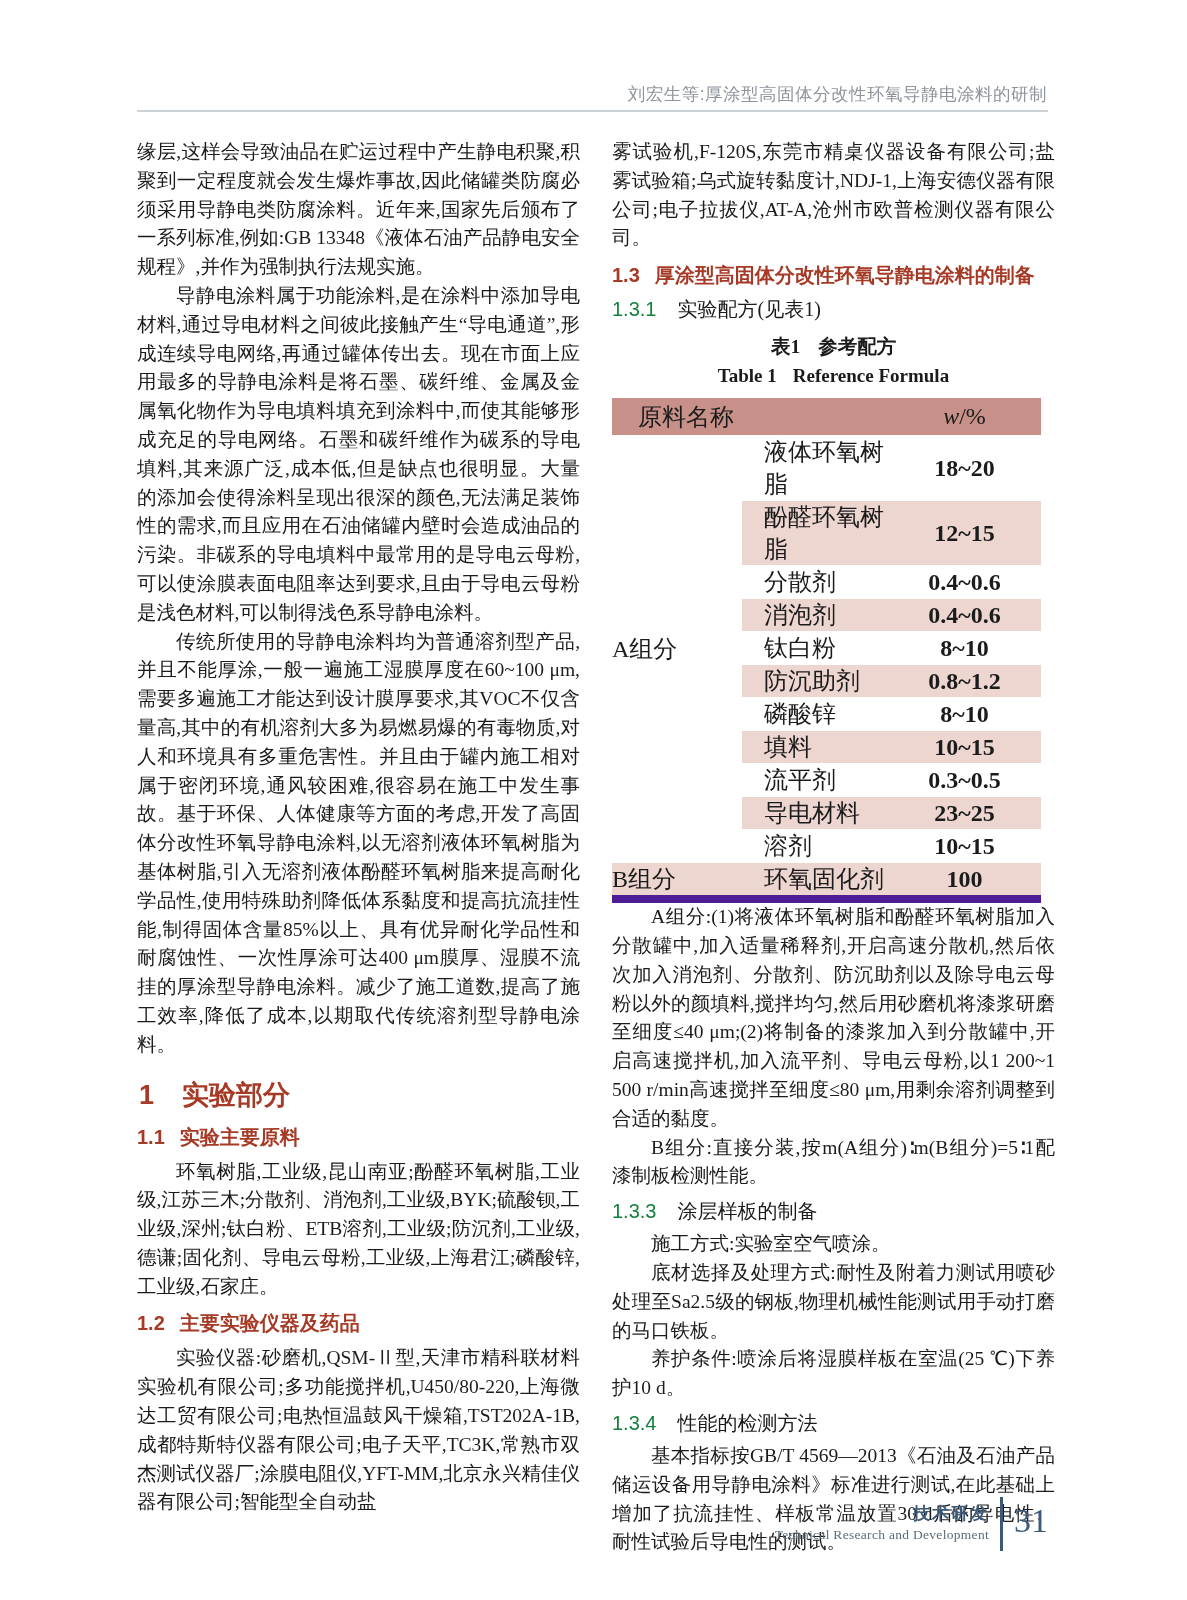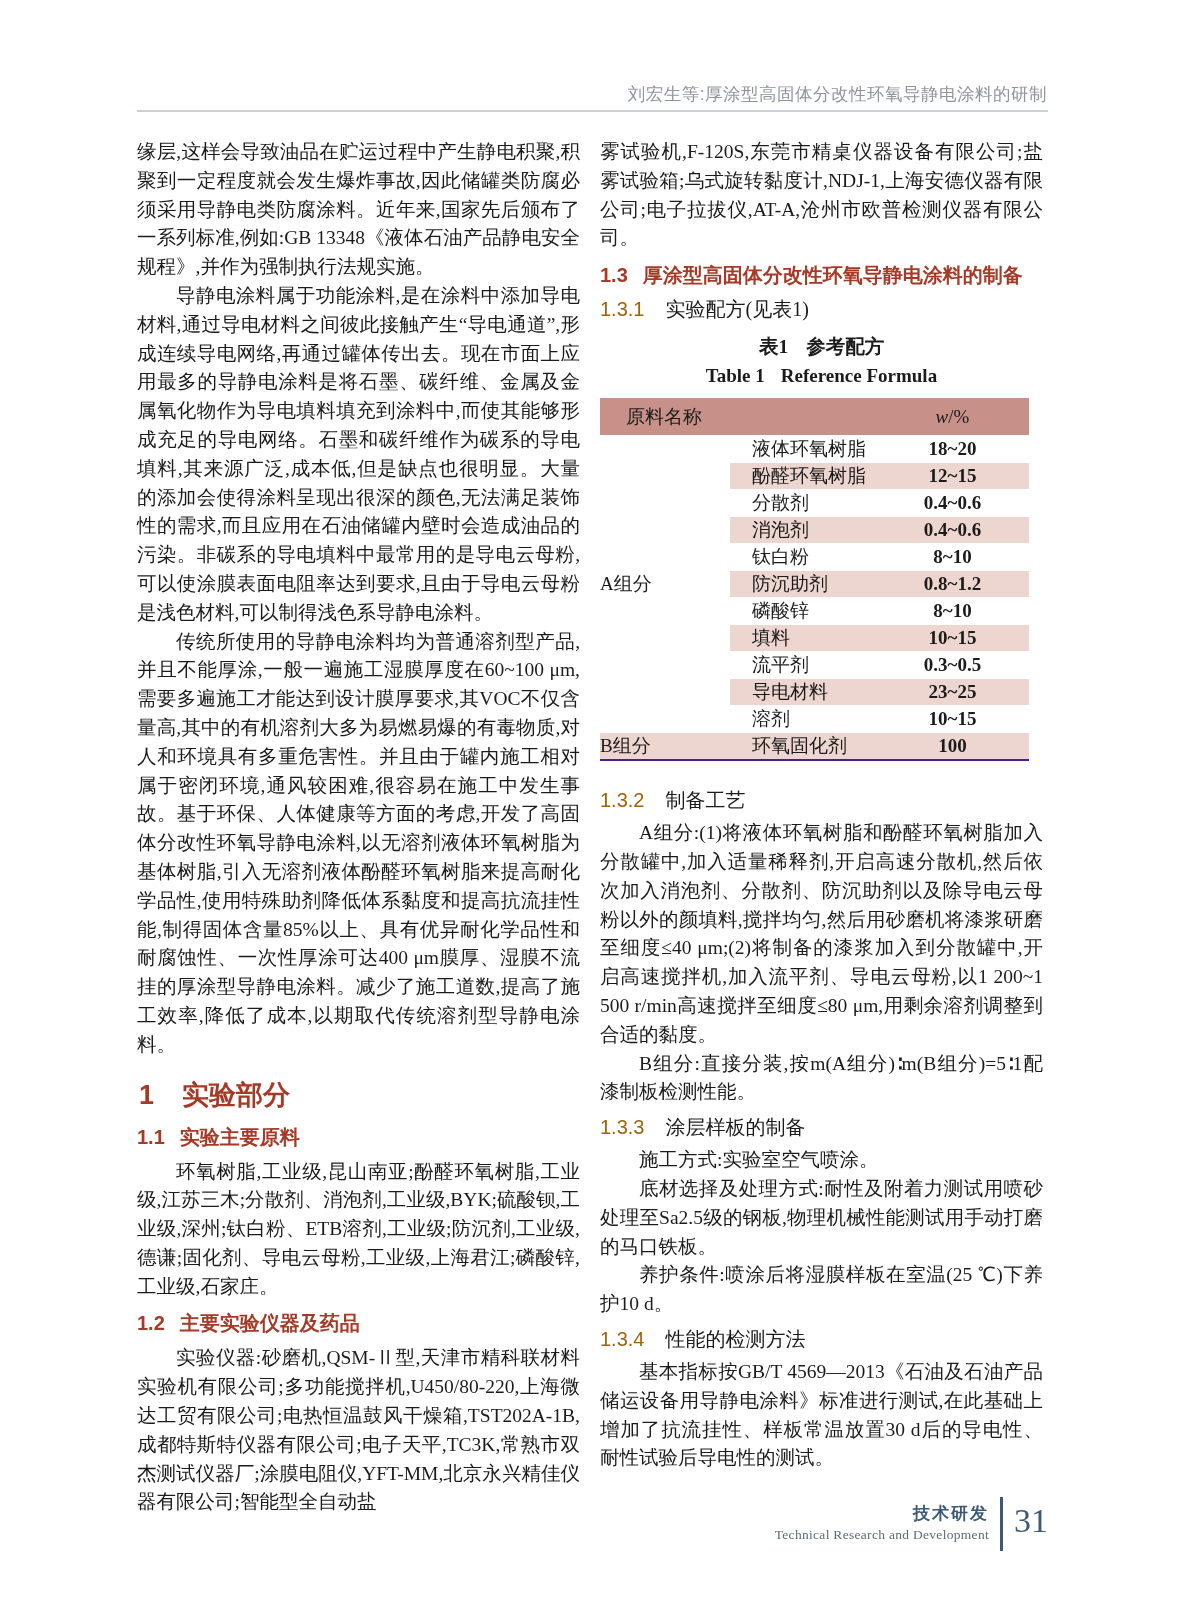--- a/index.html
+++ b/index.html
@@ -10,48 +10,48 @@
 
   
   .running-head{position:absolute;top:82px;right:140px;
     font-family:"Liberation Sans",sans-serif;font-size:17.5px;color:#8e959c;
     letter-spacing:.5px;}
   .head-rule{position:absolute;top:110px;left:137px;width:911px;height:2px;
     background:#cdd2d7;}
 
   
   .content{position:absolute;top:138px;left:137px;width:918px;
-    display:flex;gap:20px;}
+    display:flex;gap:32px;}
   .col{width:443px;}
 
   p.body{margin:0;font-size:19.5px;line-height:28.8px;text-align:justify;
     text-justify:inter-ideograph;word-break:break-word;}
   p.indent{text-indent:2em;}
 
   
   .h1row{display:flex;align-items:baseline;gap:28px;margin:17px 0 11px 2px;
     font-family:"Liberation Sans",sans-serif;font-weight:bold;
     font-size:27px;color:#a63a26;}
   .h2row{display:flex;align-items:baseline;gap:15px;margin:9px 0 7px 0;
     font-family:"Liberation Sans",sans-serif;font-weight:bold;
     font-size:20px;color:#a63a26;}
   .h3row{display:flex;align-items:baseline;gap:21px;margin:7px 0 5px 0;
     font-size:20px;}
-  .h3num{font-family:"Liberation Sans",sans-serif;color:#a16207;}
+  .h3num{font-family:"Liberation Sans",sans-serif;color:#15803d;}
   .h3title{font-family:"Liberation Serif",serif;color:#1b1b1b;}
 
   
   .tbl-captions{text-align:center;margin-top:10px;}
   .cap-cn{font-size:19.5px;font-weight:bold;}
   .cap-cn .cap-gap{display:inline-block;width:18px;}
   .cap-en{font-family:"Liberation Serif",serif;font-weight:bold;
     font-size:19px;margin-top:5px;}
   .cap-en .cap-gap{display:inline-block;width:16px;}
   table.reftable{width:429px;border-collapse:collapse;margin-top:11px;
-    border-bottom:2px solid #4c1d95;font-size:19px;table-layout:fixed;}
+    border-bottom:8px solid #4c1d95;font-size:24px;table-layout:fixed;}
   table.reftable td{padding:0;}
   tr.thead td{background:#c79089;height:37px;}
   .th-left{padding-left:26px !important;text-align:left;}
   .th-right{text-align:center;}
   .th-right i{font-family:"Liberation Serif",serif;font-style:italic;}
   .col-grp{width:130px;} .col-mat{width:146px;} .col-val{width:153px;}
   tr.trow td{height:26px;border-top:1.5px solid #fff;
     border-bottom:1.5px solid #fff;}
   td.grp{text-align:left;vertical-align:middle;}
   td.mat{text-align:left;padding-left:22px !important;margin-top:34px;}
@@ -182,24 +182,20 @@
             <td class="val">10~15</td>
           </tr>
           <tr class="trow">
             <td class="grp pink">B组分</td>
             <td class="mat pink">环氧固化剂</td>
             <td class="val pink">100</td>
           </tr>
         </tbody>
       </table>
 
-      <div class="h3row" style="margin-top:26px;">
-        <span class="h3num">1.3.2</span>
-        <span class="h3title">制备工艺</span>
-      </div>
       <p class="body indent">A组分:(1)将液体环氧树脂和酚醛环氧树脂加入分散罐中,加入适量稀释剂,开启高速分散机,然后依次加入消泡剂、分散剂、防沉助剂以及除导电云母粉以外的颜填料,搅拌均匀,然后用砂磨机将漆浆研磨至细度≤40 μm;(2)将制备的漆浆加入到分散罐中,开启高速搅拌机,加入流平剂、导电云母粉,以1 200~1 500 r/min高速搅拌至细度≤80 μm,用剩余溶剂调整到合适的黏度。</p>
       <p class="body indent">B组分:直接分装,按m(A组分)∶m(B组分)=5∶1配漆制板检测性能。</p>
 
       <div class="h3row">
         <span class="h3num">1.3.3</span>
         <span class="h3title">涂层样板的制备</span>
       </div>
       <p class="body indent">施工方式:实验室空气喷涂。</p>
       <p class="body indent">底材选择及处理方式:耐性及附着力测试用喷砂处理至Sa2.5级的钢板,物理机械性能测试用手动打磨的马口铁板。</p>
       <p class="body indent">养护条件:喷涂后将湿膜样板在室温(25 ℃)下养护10 d。</p>

